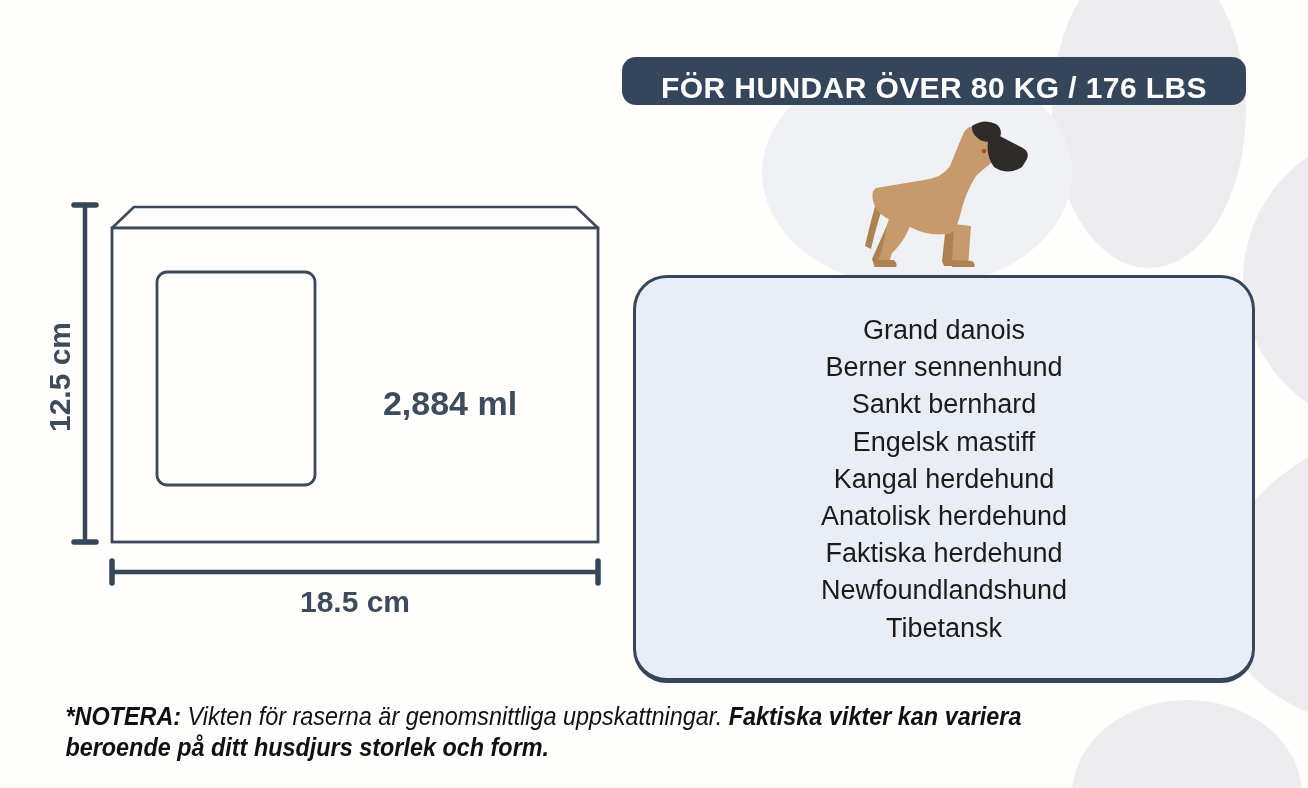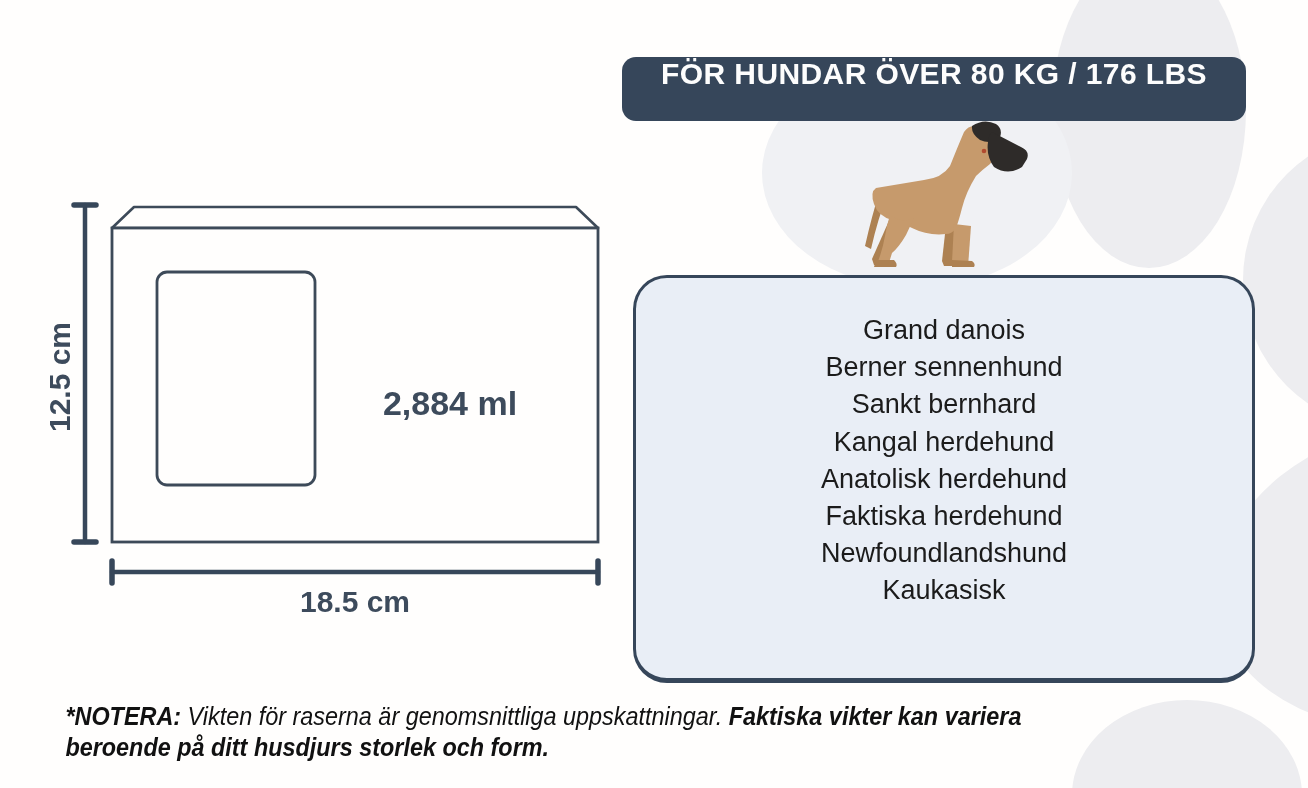--- a/index.html
+++ b/index.html
@@ -9,22 +9,22 @@
   }
   
   .paw{position:absolute;background:#ededf0;border-radius:50%;z-index:0;}
   .paw-toe-1{left:1052px;top:-48px;width:194px;height:316px;}
   .paw-toe-2{left:1243px;top:130px;width:300px;height:300px;}
   .paw-pad{left:1215px;top:425px;width:400px;height:300px;transform:rotate(-12deg);}
   .paw-toe-3{left:1072px;top:700px;width:230px;height:190px;}
   .paw-dog-bg{left:762px;top:58px;width:310px;height:230px;background:#f0f1f4;}
   
   .badge{
-    position:absolute;left:622px;top:57px;width:624px;height:64px;z-index:2;
-    background:#36465a;border-radius:14px;display:flex;align-items:flex-start;justify-content:center;
+    position:absolute;left:622px;top:57px;width:624px;height:48px;z-index:2;
+    background:#36465a;border-radius:14px;display:flex;align-items:flex-end;justify-content:center;
     color:#fdfdfd;font-size:30px;font-weight:700;letter-spacing:.4px;white-space:nowrap;
   }
   
   .bowl-svg{position:absolute;left:40px;top:195px;z-index:1;}
   .bowl-line{stroke:#3d4a59;fill:#fffefd;}
   .dim{stroke:#37475a;stroke-width:4.5;stroke-linecap:round;fill:none;}
   .dim-cap{stroke:#37475a;stroke-width:5.5;stroke-linecap:round;fill:none;}
   .vol{
     position:absolute;left:335px;top:336px;width:230px;z-index:2;text-align:center;
     color:#3d4b5c;font-size:34px;font-weight:700;line-height:40px;margin-top:47px;
@@ -104,25 +104,26 @@
     <path fill="#2e2b29" d="M110,6 Q122,-2 134,4 Q141,9 138,17 Q130,25 118,20 Q109,14 110,6 Z"></path>
     <path fill="#2e2b29" d="M130,12 L159,27 Q168,31 165,39 L160,47 Q146,56 132,47 Q124,36 126,22 Q127,14 130,12 Z"></path>
     <circle cx="122" cy="31" r="2.3" fill="#b14a2f"></circle>
   </svg>
 
   <div class="breed-panel">
     <ul class="breed-list">
       <li>Grand danois</li>
       <li>Berner sennenhund</li>
       <li>Sankt bernhard</li>
+      <li>Engelsk mastiff</li>
       <li>Kangal herdehund</li>
       <li>Anatolisk herdehund</li>
       <li>Faktiska herdehund</li>
       <li>Newfoundlandshund</li>
-      <li>Kaukasisk</li>
+      <li>Tibetansk</li>
     </ul>
   </div>
 
   <div class="footnote">
     <div class="footnote-inner">
       <div><span class="fn-bold">*NOTERA:</span><span> Vikten för raserna är genomsnittliga uppskattningar. </span><span class="fn-bold">Faktiska vikter kan variera</span></div>
       <div class="fn-bold">beroende på ditt husdjurs storlek och form.</div>
     </div>
   </div>
 

